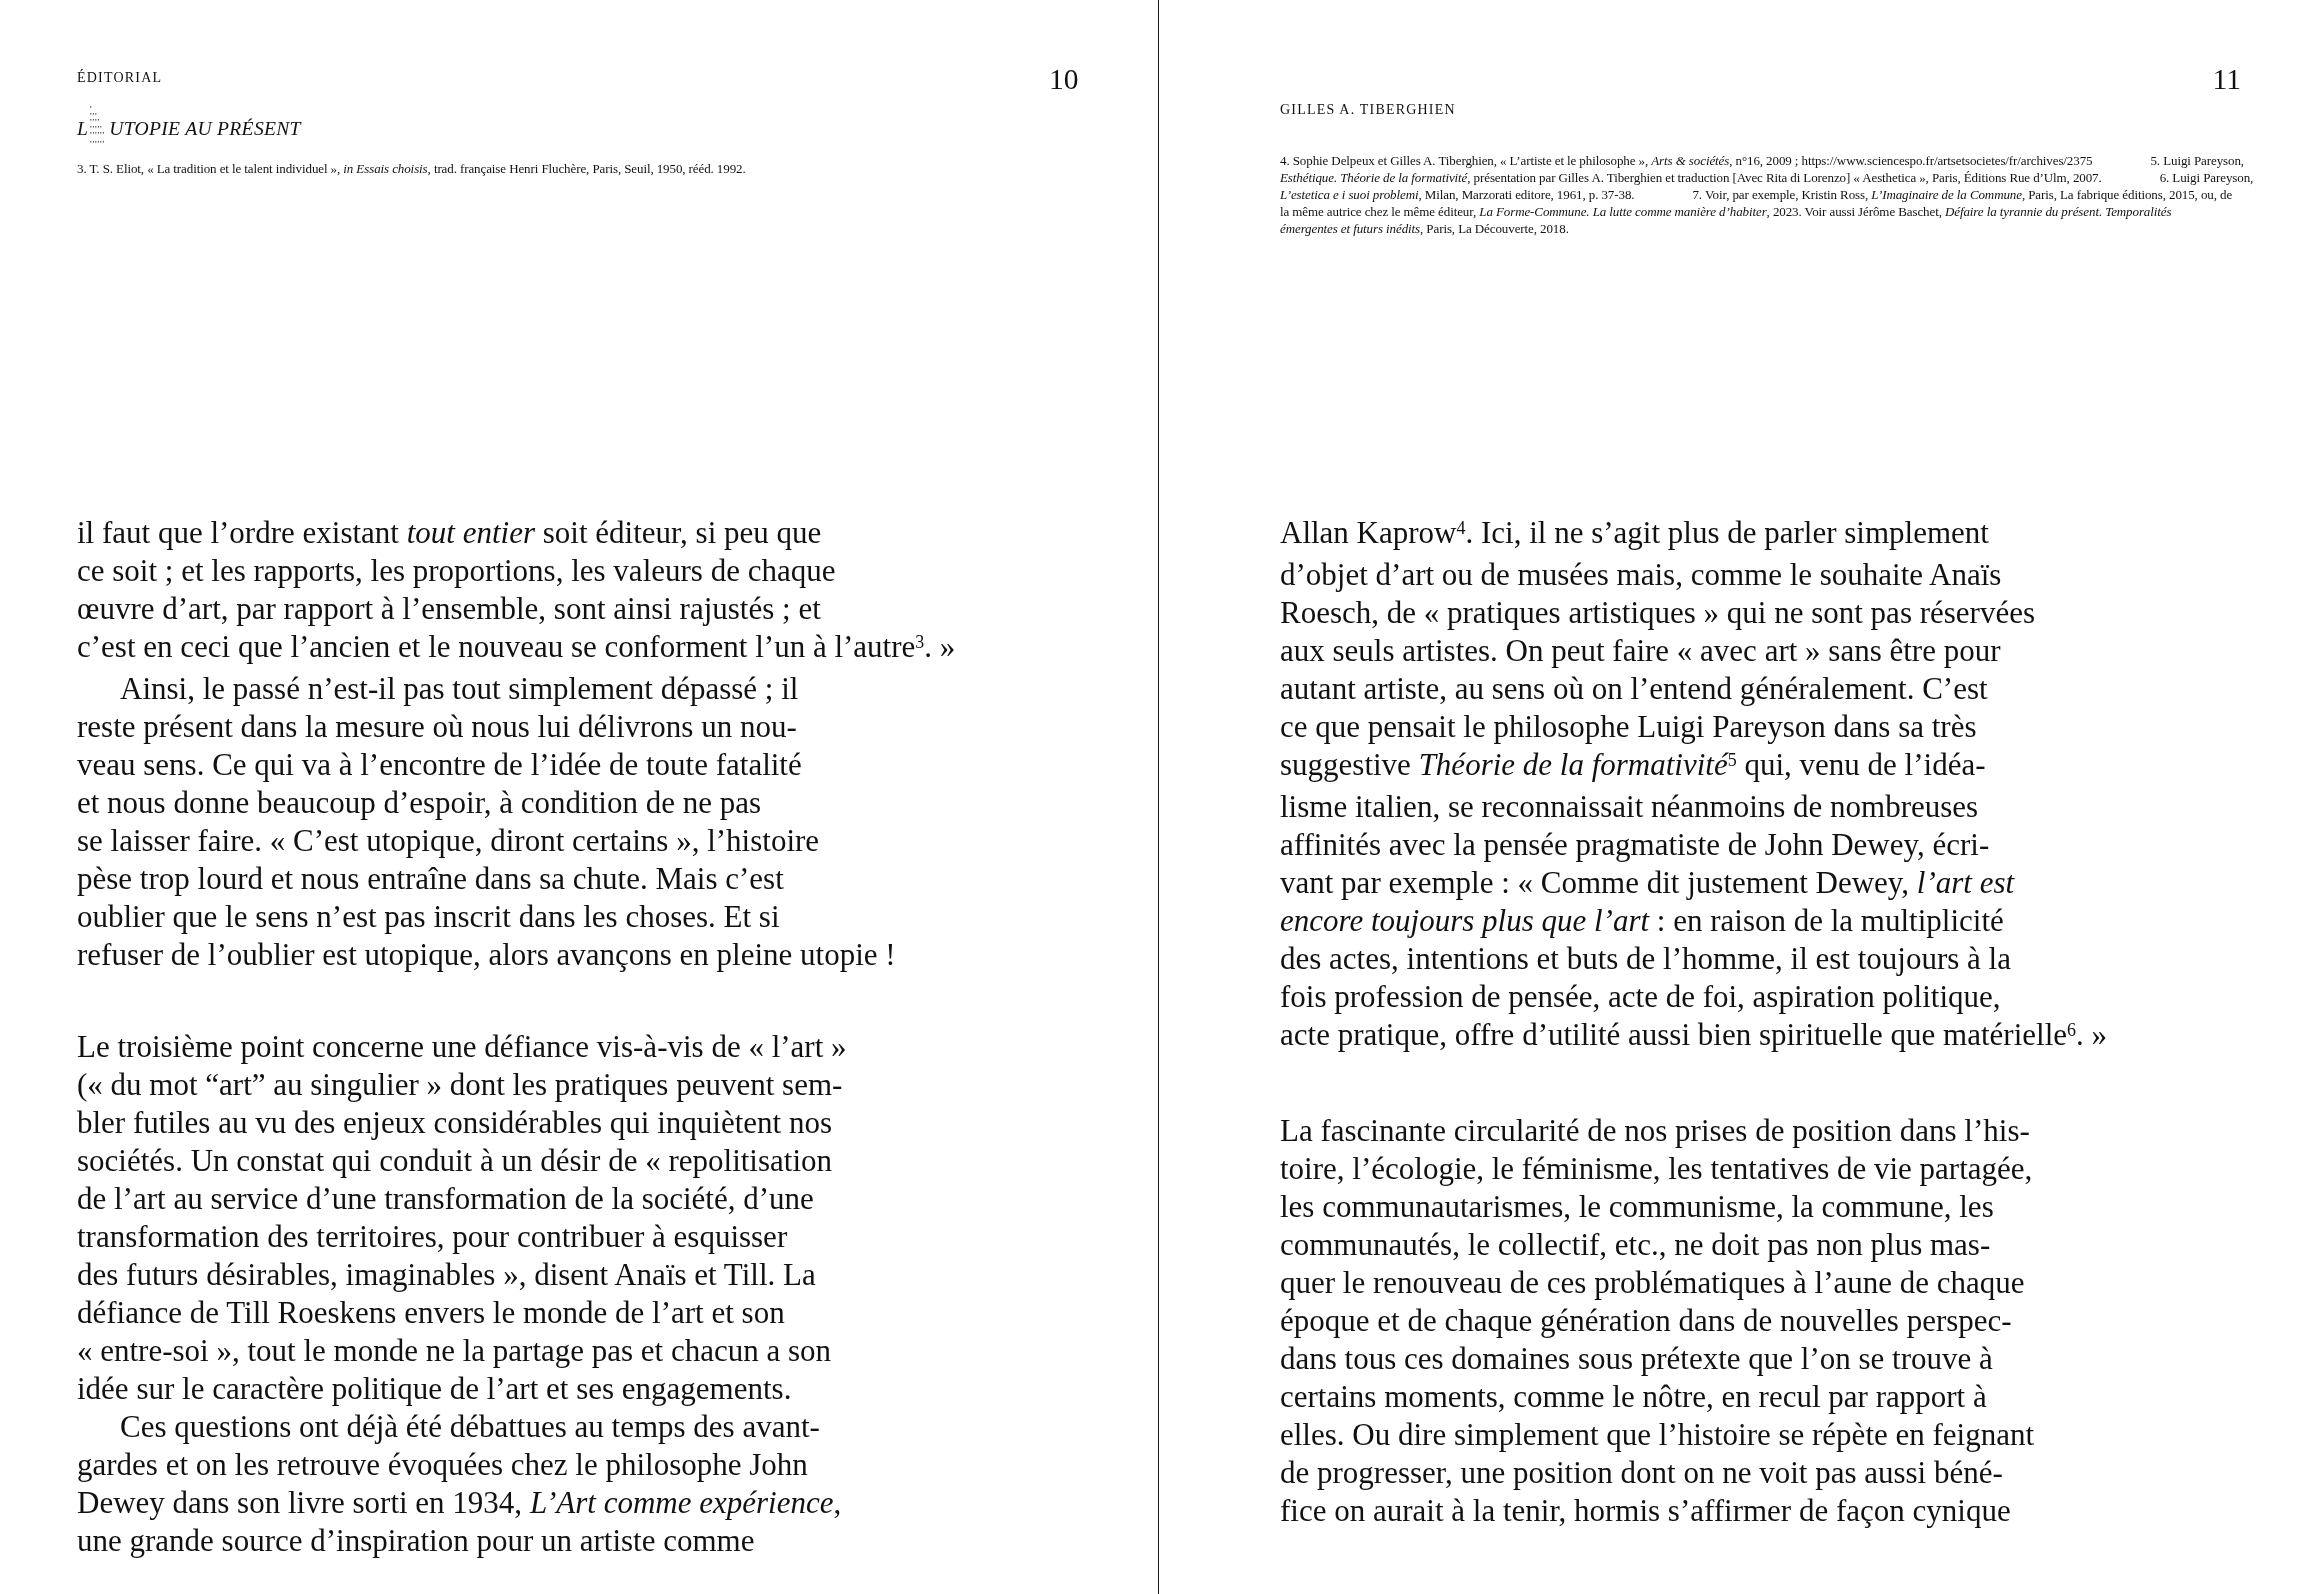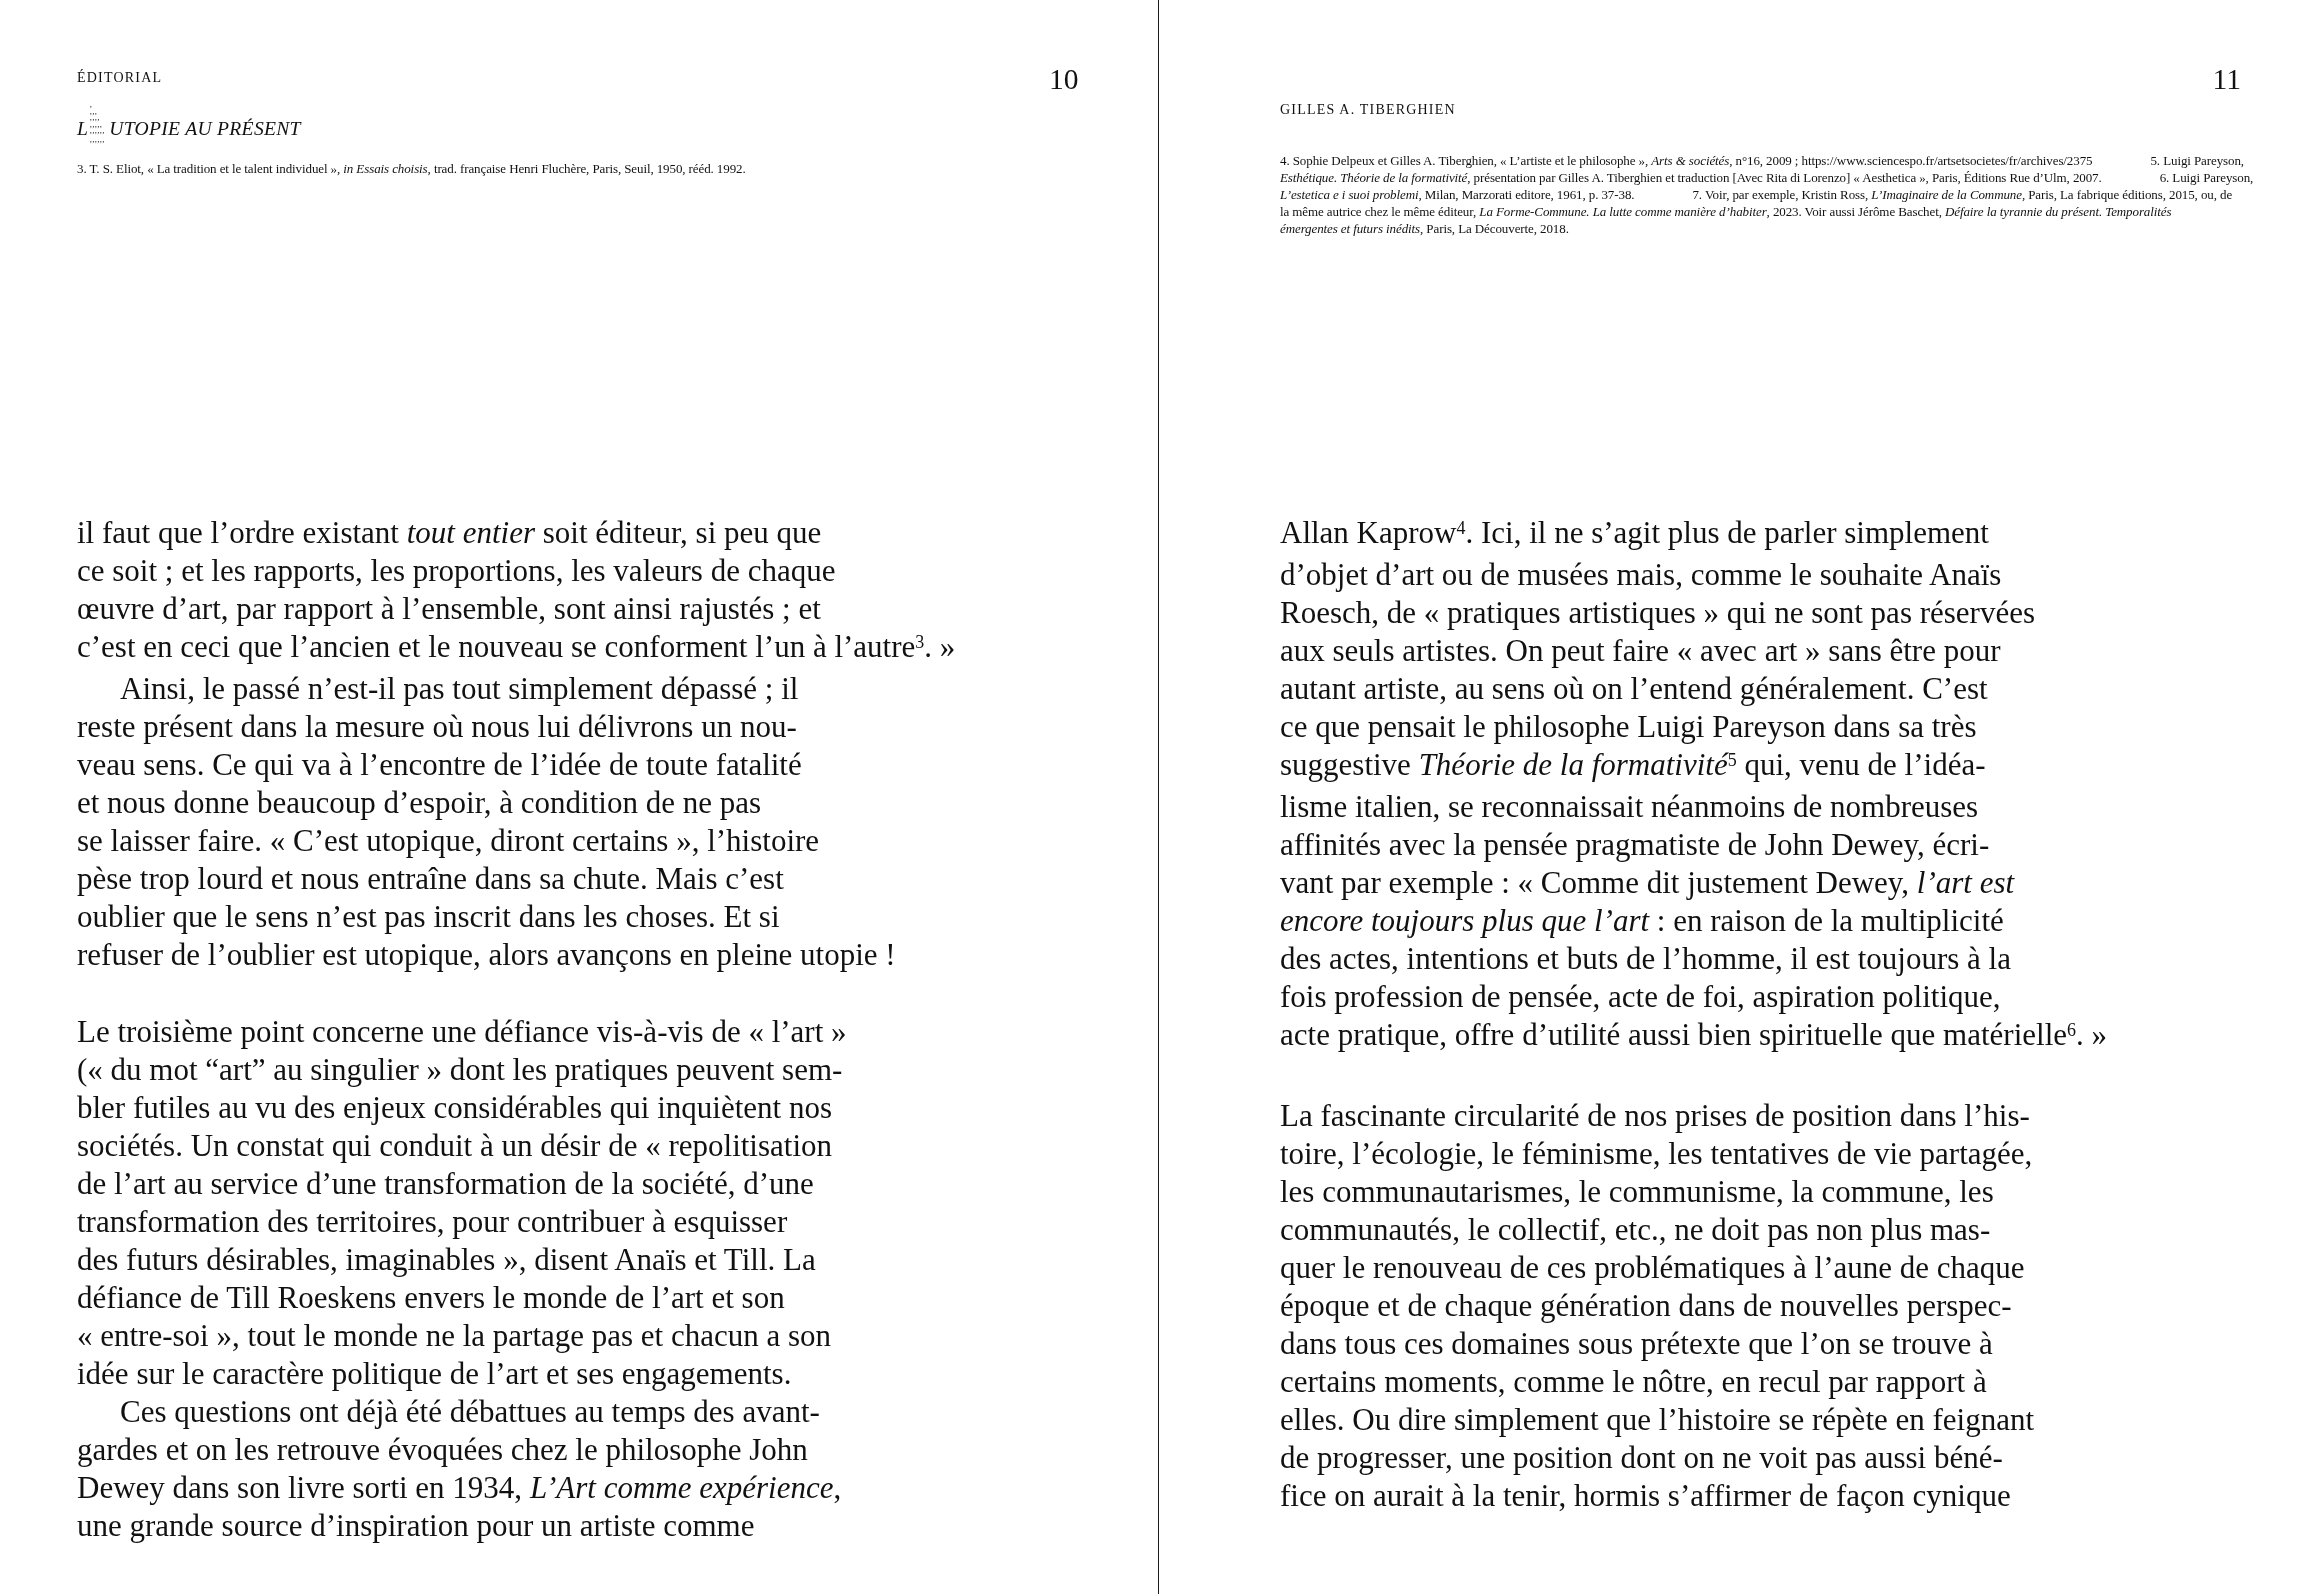--- a/index.html
+++ b/index.html
@@ -49,21 +49,21 @@
   .fn-left{left:77px;top:160px;width:982px;}
   .fn-right{left:120px;top:152px;width:982px;}
   .fn-gap{display:inline-block;width:58px;}
 
   .body-text{position:absolute;top:514px;font-size:31px;line-height:38px;}
   .page-left .body-text{left:77px;width:982px;}
   .page-right .body-text{left:120px;width:982px;}
 
   .line{white-space:pre;}
   .line.ind{padding-left:43px;}
-  .line.pgap{margin-top:39px;}
+  .line.pgap{margin-top:54px;}
   .it{font-style:italic;}
   .sup{font-size:58%;position:relative;top:-0.52em;letter-spacing:0;}
 </style>
 </head>
 <body>
 
 <div class="sheet">
 
   <section class="page page-left">
     <div class="running-head">ÉDITORIAL</div>

